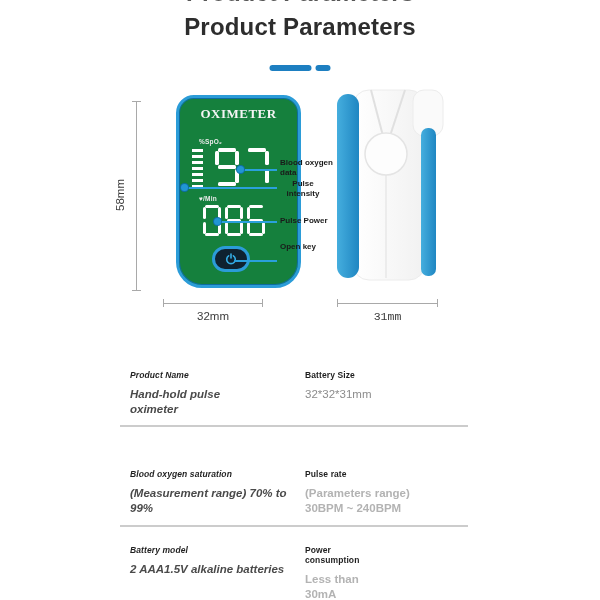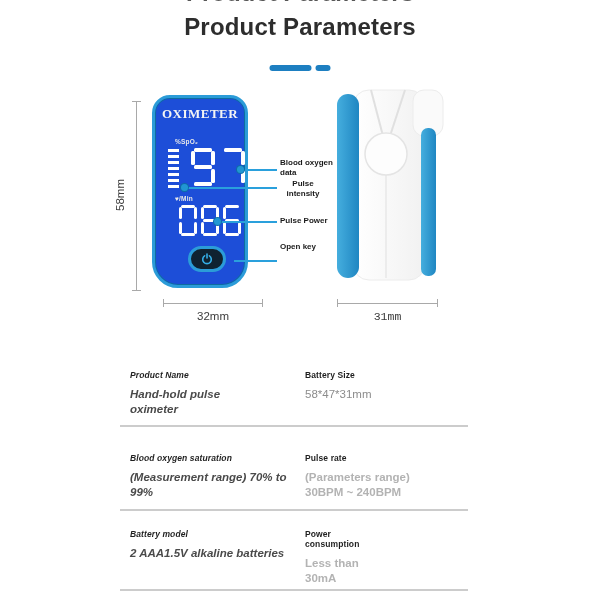--- a/index.html
+++ b/index.html
@@ -17,22 +17,22 @@
   .dash-long { width:42px; height:6px; border-radius:3px; background:var(--dash-blue); }
   .dash-short { width:15px; height:6px; border-radius:3px; background:var(--dash-blue); }
 
   
   .dim-line { position:absolute; background:#a9a9a9; }
   .dim-label { position:absolute; font-size:11.5px; color:#3b3b3b; text-align:center; }
   .dim-label-v { transform:rotate(-90deg); transform-origin:center; }
 
   
   .device-front {
-    position:absolute; left:152px; top:95px; width:96px; height:193px;
-    background:#1d4ed8; border:3px solid var(--accent-blue);
+    position:absolute; left:176px; top:95px; width:125px; height:193px;
+    background:#15803d; border:3px solid var(--accent-blue);
     border-radius:18px 18px 26px 26px;
     box-shadow:0 0 0 1px #0d6ca0 inset;
   }
   .brand { position:absolute; top:8px; left:0; width:100%; text-align:center;
     font-family:"Liberation Serif","DejaVu Serif",serif; font-weight:700;
     font-size:13px; letter-spacing:.5px; color:#f4f4f4; }
   .disp-label { position:absolute; font-size:6.5px; font-weight:700; color:#e9e9e9; letter-spacing:.2px; }
   .bars { position:absolute; left:13px; top:51px; width:11px; height:39px;
     background:repeating-linear-gradient(to bottom,#ffffff 0 3px, transparent 3px 6px); }
   .sevenseg { position:absolute; display:flex; }
@@ -46,21 +46,21 @@
   .callout-label { position:absolute; font-size:8px; font-weight:700; color:#1a1a1a; line-height:1.2; z-index:5; }
   .callout-label.centered { text-align:center; width:44px; }
 
   
   .device-side { position:absolute; left:335px; top:88px; width:127px; height:200px; }
 
   
   .spec-table { position:absolute; left:120px; top:364px; width:348px; }
   .spec-row { display:flex; border-bottom:2px solid #cccccc; }
   .spec-row.r1 { height:63px; padding-top:6px; }
-  .spec-row.r2 { height:84px; padding-top:26px; }
+  .spec-row.r2 { height:84px; padding-top:26px;margin-top:16px; }
   .spec-row.r3 { height:80px; padding-top:18px; }
   .cell-left { width:185px; padding-left:10px;font-style:italic; }
   .cell-right { flex:1; }
   .hdr { font-size:8.5px; font-weight:700; color:#1f1f1f; margin-bottom:7px; letter-spacing:.1px; }
   .val { font-size:11.5px; font-weight:700; line-height:1.3; }
   .val-dark { color:#4a4a4a; }
   .val-mid { color:#8c8c8c; font-weight:400; }
   .val-light { color:#b3b3b3; }
   .r1 .cell-left .val { max-width:135px; }
   .r2 .cell-left .val { max-width:165px; }
@@ -201,21 +201,21 @@
   <div class="dim-label" style="left:337px; top:310px; width:101px;font-family:Liberation Mono, monospace;">31mm</div>
 
   <div class="spec-table">
     <div class="spec-row r1">
       <div class="cell-left">
         <div class="hdr">Product Name</div>
         <div class="val val-dark">Hand-hold pulse oximeter</div>
       </div>
       <div class="cell-right">
         <div class="hdr">Battery Size</div>
-        <div class="val val-mid">58*47*31mm</div>
+        <div class="val val-mid">32*32*31mm</div>
       </div>
     </div>
     <div class="spec-row r2">
       <div class="cell-left">
         <div class="hdr">Blood oxygen saturation</div>
         <div class="val val-dark">(Measurement range) 70% to 99%</div>
       </div>
       <div class="cell-right">
         <div class="hdr">Pulse rate</div>
         <div class="val val-light">(Parameters range) 30BPM ~ 240BPM</div>

